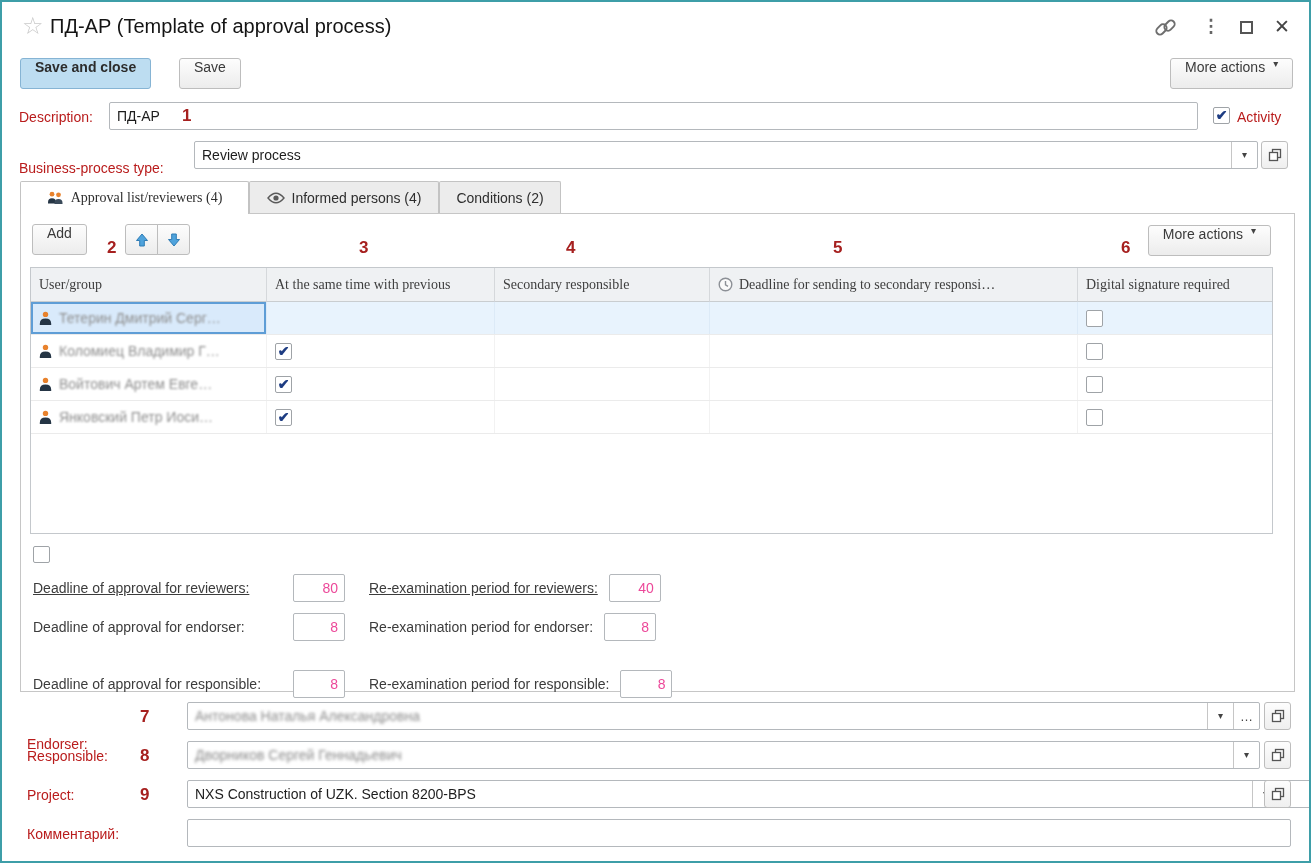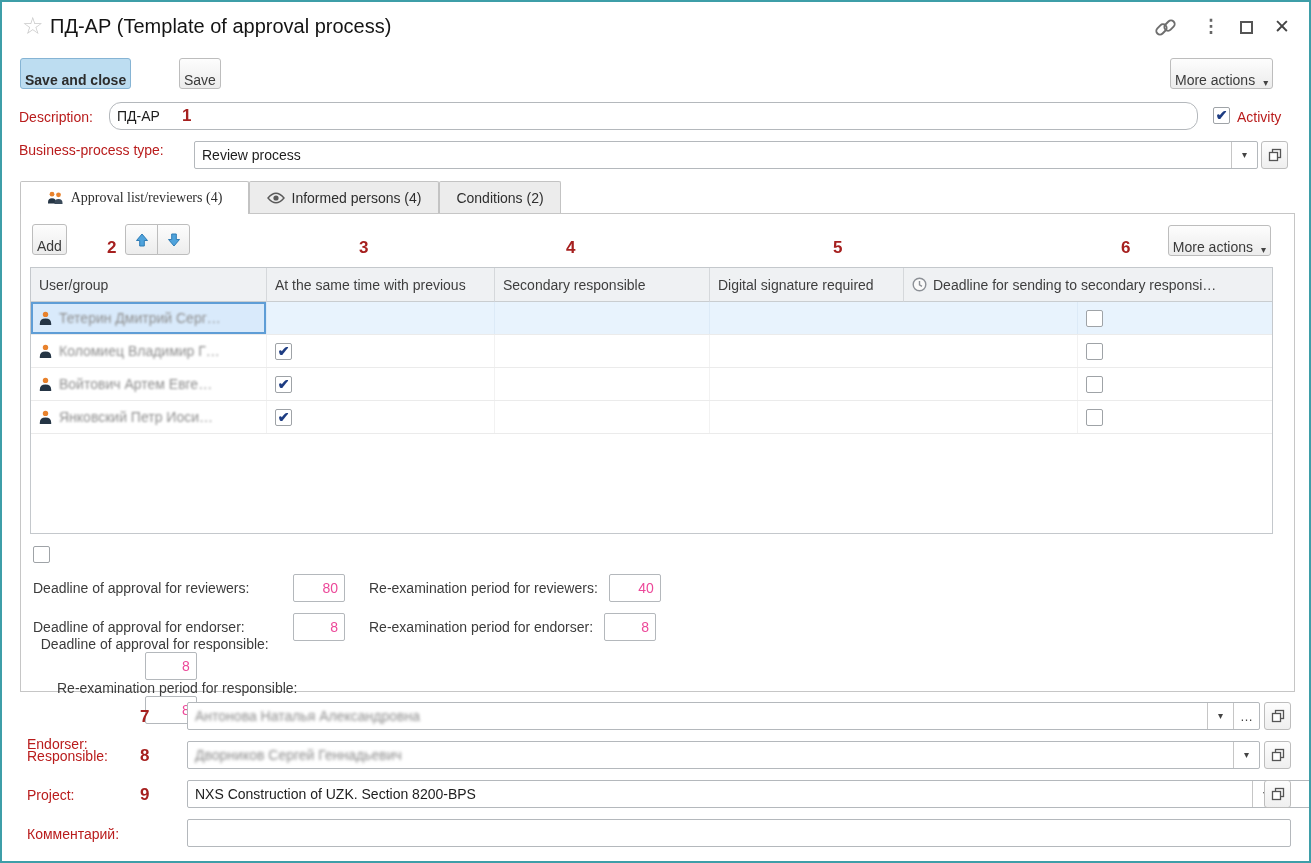--- a/index.html
+++ b/index.html
@@ -9,22 +9,22 @@
 
   
   .star { position:absolute; left:20px; top:10px; font-size:24px; color:#C9C9C9; }
   .title { position:absolute; left:48px; top:13px; font-size:20px; color:#141414; white-space:nowrap; }
   .linkicon { position:absolute; left:1152px; top:14px; }
   .kebab { position:absolute; left:1200px; top:13px; font-size:18px; color:#666; font-weight:bold; }
   .maxbox { position:absolute; left:1238px; top:19px; width:13px; height:13px; border:2px solid #555; }
   .closex { position:absolute; left:1272px; top:13px; font-size:19px; color:#444; }
 
   
-  .btn { position:absolute; display:inline-flex; align-items:flex-end; justify-content:center;
-         height:31px; padding:0 4px; border:1px solid #BDBDBD; border-radius:3px;
+  .btn { position:absolute; display:inline-flex; align-items:flex-start; justify-content:center;
+         height:31px; padding:0 14px; border:1px solid #BDBDBD; border-radius:3px;
          background:linear-gradient(#FDFDFD,#ECECEC); color:#3a3a3a; font-size:14px;
          white-space:nowrap; cursor:default; }
   .btn.primary { background:#BDDDF1; border-color:#86B4D4; font-weight:bold; color:#2c2c2c; }
   .caret { font-size:10px; color:#444; margin-left:8px; line-height:1; }
 
   
   .lbl { position:absolute; font-size:14px; color:#b91c1c; white-space:nowrap; }
   .field { position:absolute; display:flex; align-items:stretch; height:28px;
            border:1px solid #B4B8BC; border-radius:2px; background:#fff; }
   .field input { flex:1; border:0; outline:0; padding:0 7px; font-family:inherit; font-size:14px; color:#1d1d1d; background:transparent; min-width:0; }
@@ -53,21 +53,21 @@
   .arrowbtn { position:absolute; width:33px; height:31px; border:1px solid #BDBDBD;
               background:linear-gradient(#FDFDFD,#ECECEC); display:flex; align-items:center; justify-content:center; }
   .arrowbtn.up { border-radius:3px 0 0 3px; }
   .arrowbtn.down { border-radius:0 3px 3px 0; margin-left:-1px; }
 
   
   .tbl { position:absolute; left:9px; top:53px; width:1243px; height:267px; border:1px solid #C4C8CC; background:#fff; }
   .thead { display:flex; }
   .th { height:34px; padding:0 8px; display:flex; align-items:center; gap:6px;
         background:#EFF1F3; border-right:1px solid #D5D8DB; border-bottom:1px solid #C9CDD0;
-        font-size:14px; color:#3e3e3e; white-space:nowrap; overflow:hidden; }
+        font-size:14px; color:#3e3e3e; white-space:nowrap; overflow:hidden;font-family:Liberation Serif, serif; }
   .th:last-child { border-right:none; }
   .tr { display:flex; height:33px; border-bottom:1px solid #EBEBEB; background:#fff; }
   .td { display:flex; align-items:center; padding:0 8px; border-right:1px solid #F2F2F2; overflow:hidden; }
   .td:last-child { border-right:none; }
   .c1 { width:236px; } .c2 { width:228px; } .c3 { width:215px; } .c4 { width:368px; } .c5 { width:194px; }
   .tr.selected { background:#E8F3FD; }
   .tr.selected .td { border-right-color:#DCEAF7; }
   .tr.selected .c1 { box-shadow:inset 0 0 0 2px #5E9DD6; background:#D9EAFB; }
   .uname { margin-left:7px; font-size:14px; color:#8E8E8E; filter:blur(1.3px); white-space:nowrap; }
 
@@ -103,30 +103,30 @@
   </div>
   <div class="btn" style="left:177px; top:56px;">
     <span>Save</span>
   </div>
   <div class="btn" style="left:1168px; top:56px;">
     <span>More actions</span>
     <span class="caret">▾</span>
   </div>
 
   <div class="lbl" style="left:17px; top:107px;">Description:</div>
-  <div class="field" style="left:107px; top:100px; width:1089px;border-radius:12px;">
+  <div class="field" style="left:107px; top:100px; width:1089px;">
     <input value="ПД-АР" style="">
     <span class="marker" style="left:72px; top:3px;">1</span>
   </div>
   <span class="cb" style="position:absolute; left:1211px; top:105px;">
     <span class="mark">✔</span>
   </span>
   <div class="lbl" style="left:1235px; top:107px;">Activity</div>
 
-  <div class="lbl" style="left:17px; top:140px;">Business-process type:</div>
+  <div class="lbl" style="left:17px; top:158px;">Business-process type:</div>
   <div class="field" style="left:192px; top:139px; width:1064px;">
     <input value="Review process" style="">
     <span class="fbtn">
         <span class="caret">▾</span>
       </span>
   </div>
   <span class="openbtn" style="left:1259px; top:139px;">
     <svg viewBox="0 0 14 14" width="14" height="14">
       <rect x="4.5" y="1.5" width="8" height="8" fill="none" stroke="#555" stroke-width="1.3"></rect>
       <rect x="1.5" y="4.5" width="8" height="8" fill="#fff" stroke="#555" stroke-width="1.3"></rect>
@@ -187,31 +187,31 @@
       <div class="thead">
         <div class="th c1">
           <span>User/group</span>
         </div>
         <div class="th c2">
           <span>At the same time with previous</span>
         </div>
         <div class="th c3">
           <span>Secondary responsible</span>
         </div>
-        <div class="th c5">
-          <span>Digital signature required</span>
-        </div>
         <div class="th c4">
           <span>
             <svg viewBox="0 0 15 15" width="15" height="15">
               <circle cx="7.5" cy="7.5" r="6.3" fill="#FAFAFA" stroke="#8C9096" stroke-width="1.4"></circle>
               <path d="M7.5 4 V7.8 L10 9.3" stroke="#8C9096" stroke-width="1.4" fill="none"></path>
             </svg>
           </span>
           <span>Deadline for sending to secondary responsi…</span>
+        </div>
+        <div class="th c5">
+          <span>Digital signature required</span>
         </div>
       </div>
 
       <div class="tr selected">
         <div class="td c1">
           <span>
             <svg viewBox="0 0 13 15" width="13" height="15">
               <circle cx="6.5" cy="3.4" r="2.7" fill="#E8822D"></circle>
               <path d="M0.8 12.8 Q0.8 7.6 6.5 7.6 Q12.2 7.6 12.2 12.8 V14 H0.8 Z" fill="#253545"></path>
             </svg>
@@ -290,33 +290,33 @@
         <div class="td c5">
           <span class="cb"></span>
         </div>
       </div>
     </div>
 
     <div class="chkrow">
       <span class="cb"></span>
     </div>
 
-    <div class="dlrow" style="top:360px;">
+    <div class="dlrow" style="top:360px;text-decoration:underline;">
       <span class="dl1">Deadline of approval for reviewers:</span>
       <span class="numbox"><input value="80" style=""></span>
       <span class="dl2">Re-examination period for reviewers:</span>
       <span class="numbox"><input value="40" style=""></span>
     </div>
     <div class="dlrow" style="top:399px;">
       <span class="dl1">Deadline of approval for endorser:</span>
       <span class="numbox"><input value="8" style=""></span>
       <span class="dl2">Re-examination period for endorser:</span>
       <span class="numbox"><input value="8" style=""></span>
     </div>
-    <div class="dlrow" style="top:422px;flex-direction:column;">
+    <div class="dlrow" style="top:456px;">
       <span class="dl1">Deadline of approval for responsible:</span>
       <span class="numbox"><input value="8" style=""></span>
       <span class="dl2">Re-examination period for responsible:</span>
       <span class="numbox"><input value="8" style=""></span>
     </div>
   </div>
 
   <div class="lbl" style="left:25px; top:707px;margin-top:27px;">Endorser:</div>
   <span class="marker" style="left:138px; top:705px;">7</span>
   <div class="field" style="left:185px; top:700px; width:1073px;">

